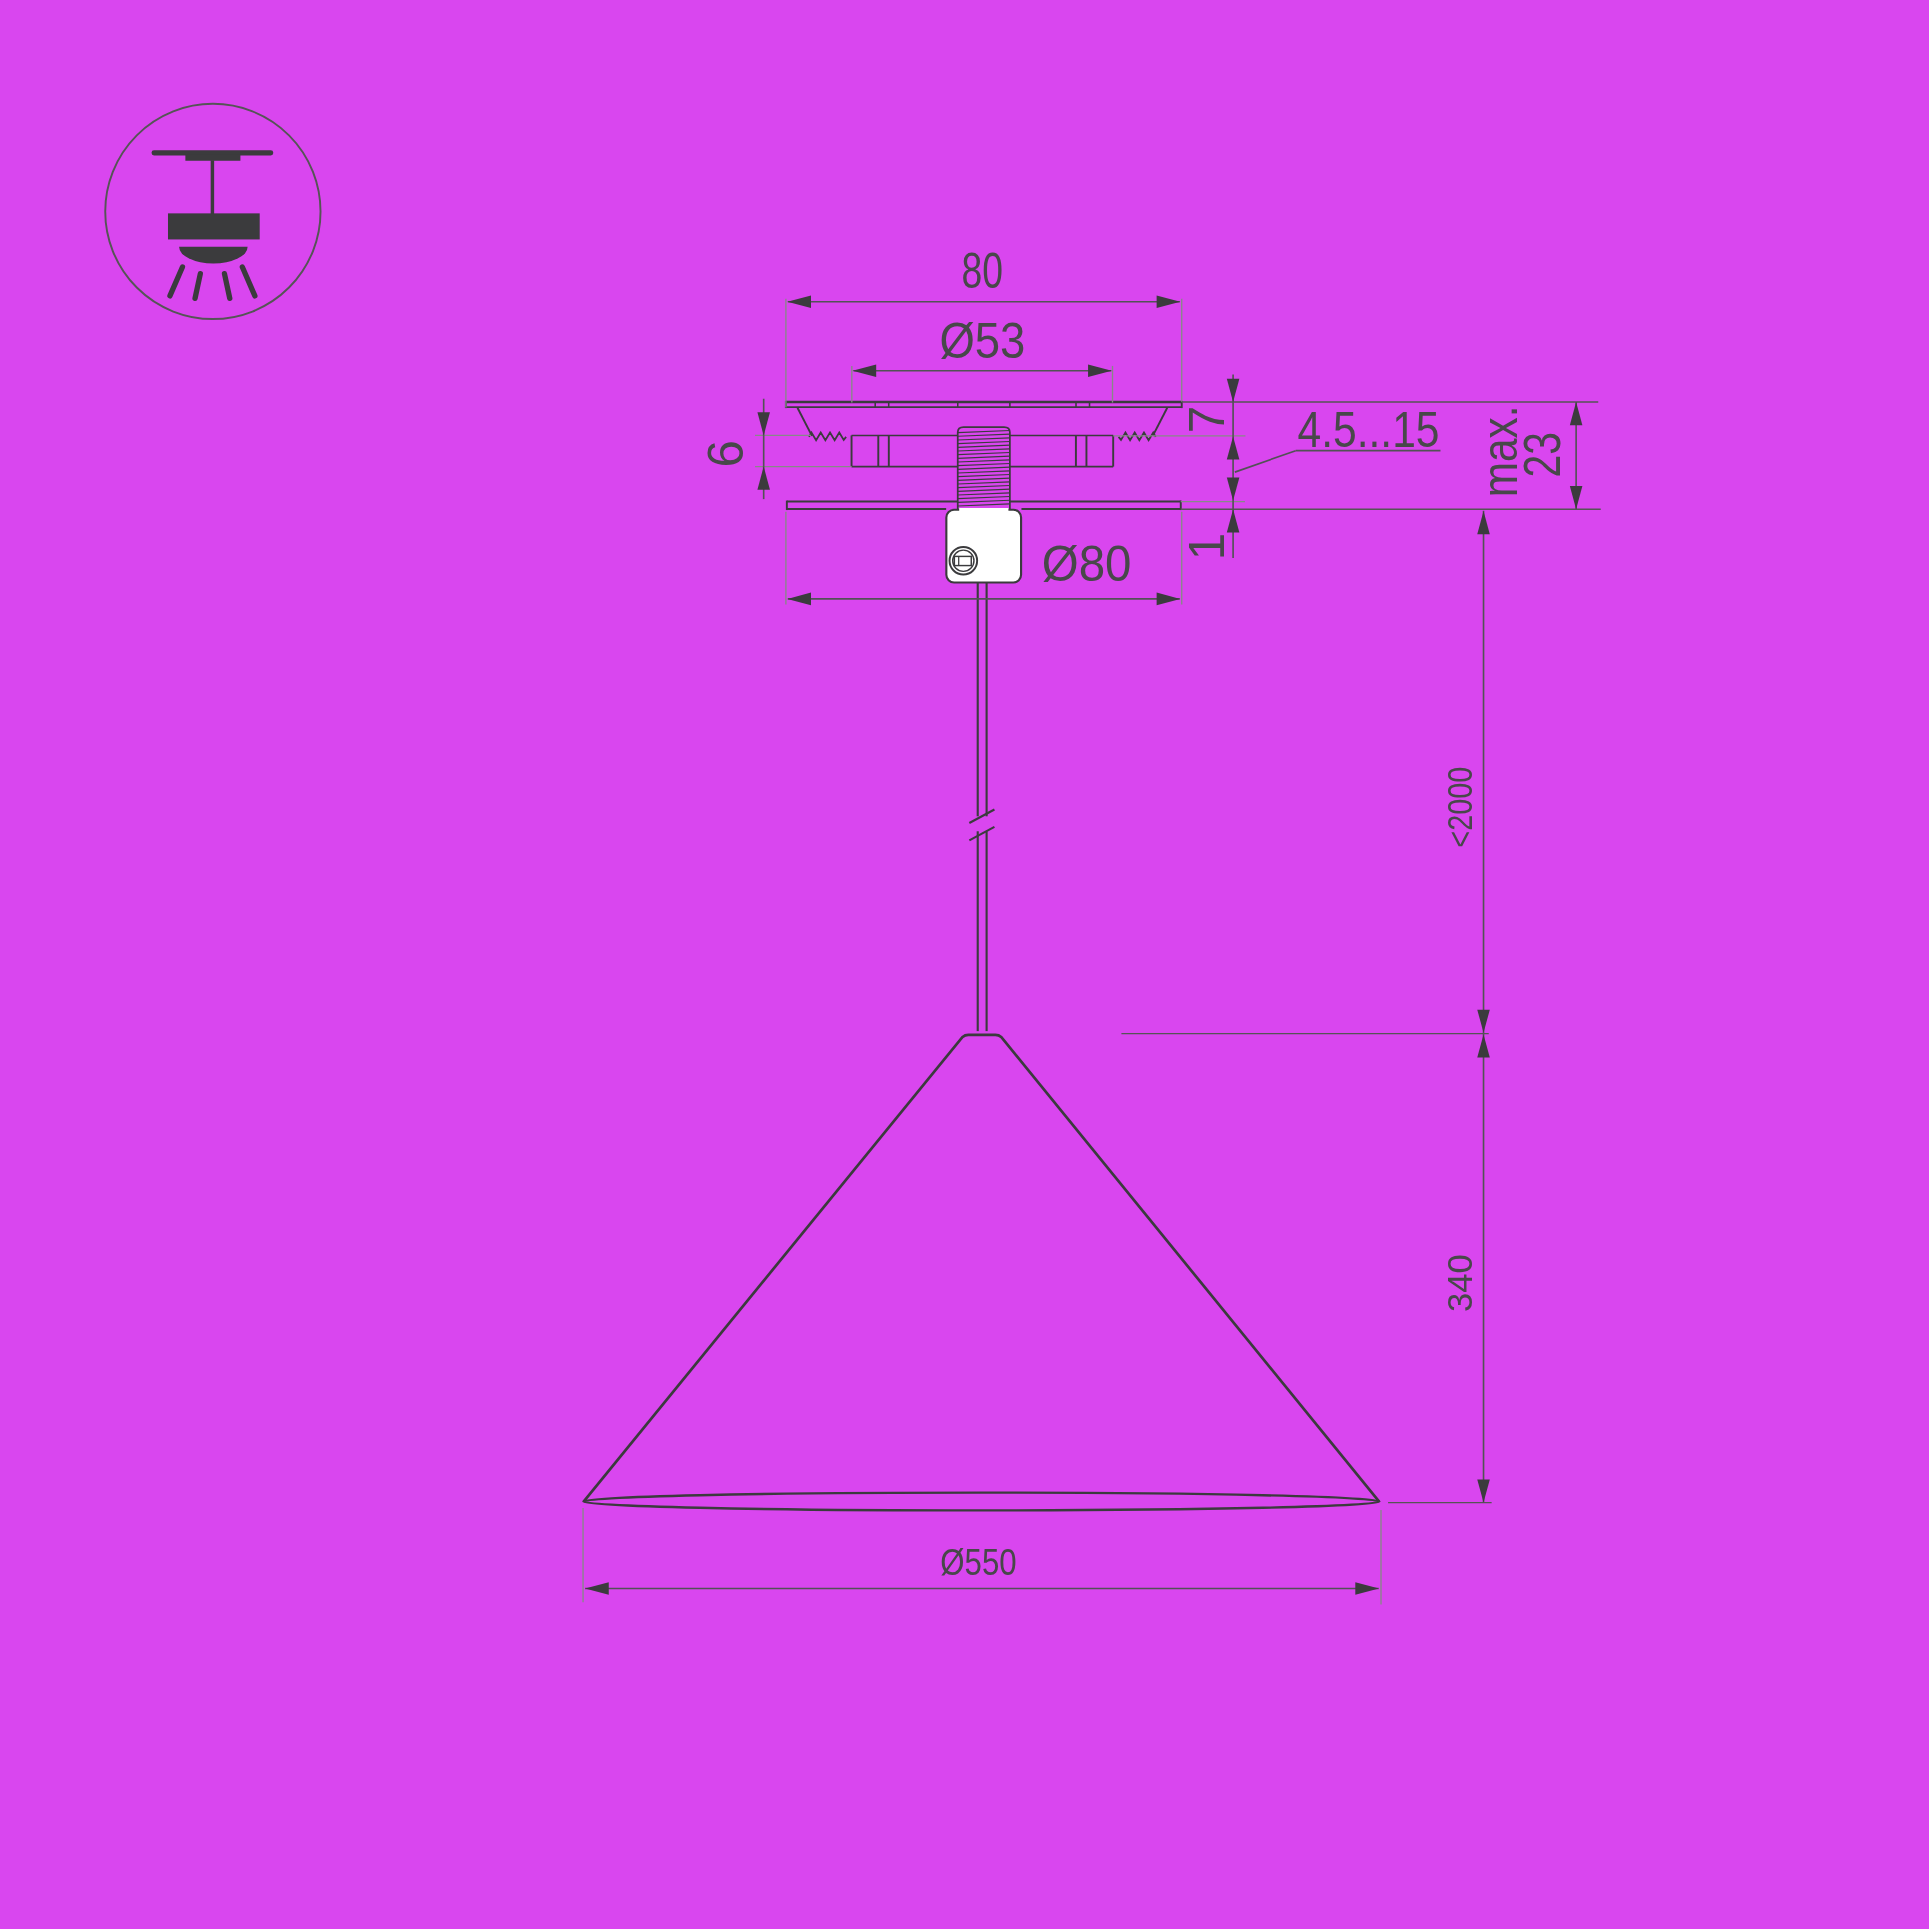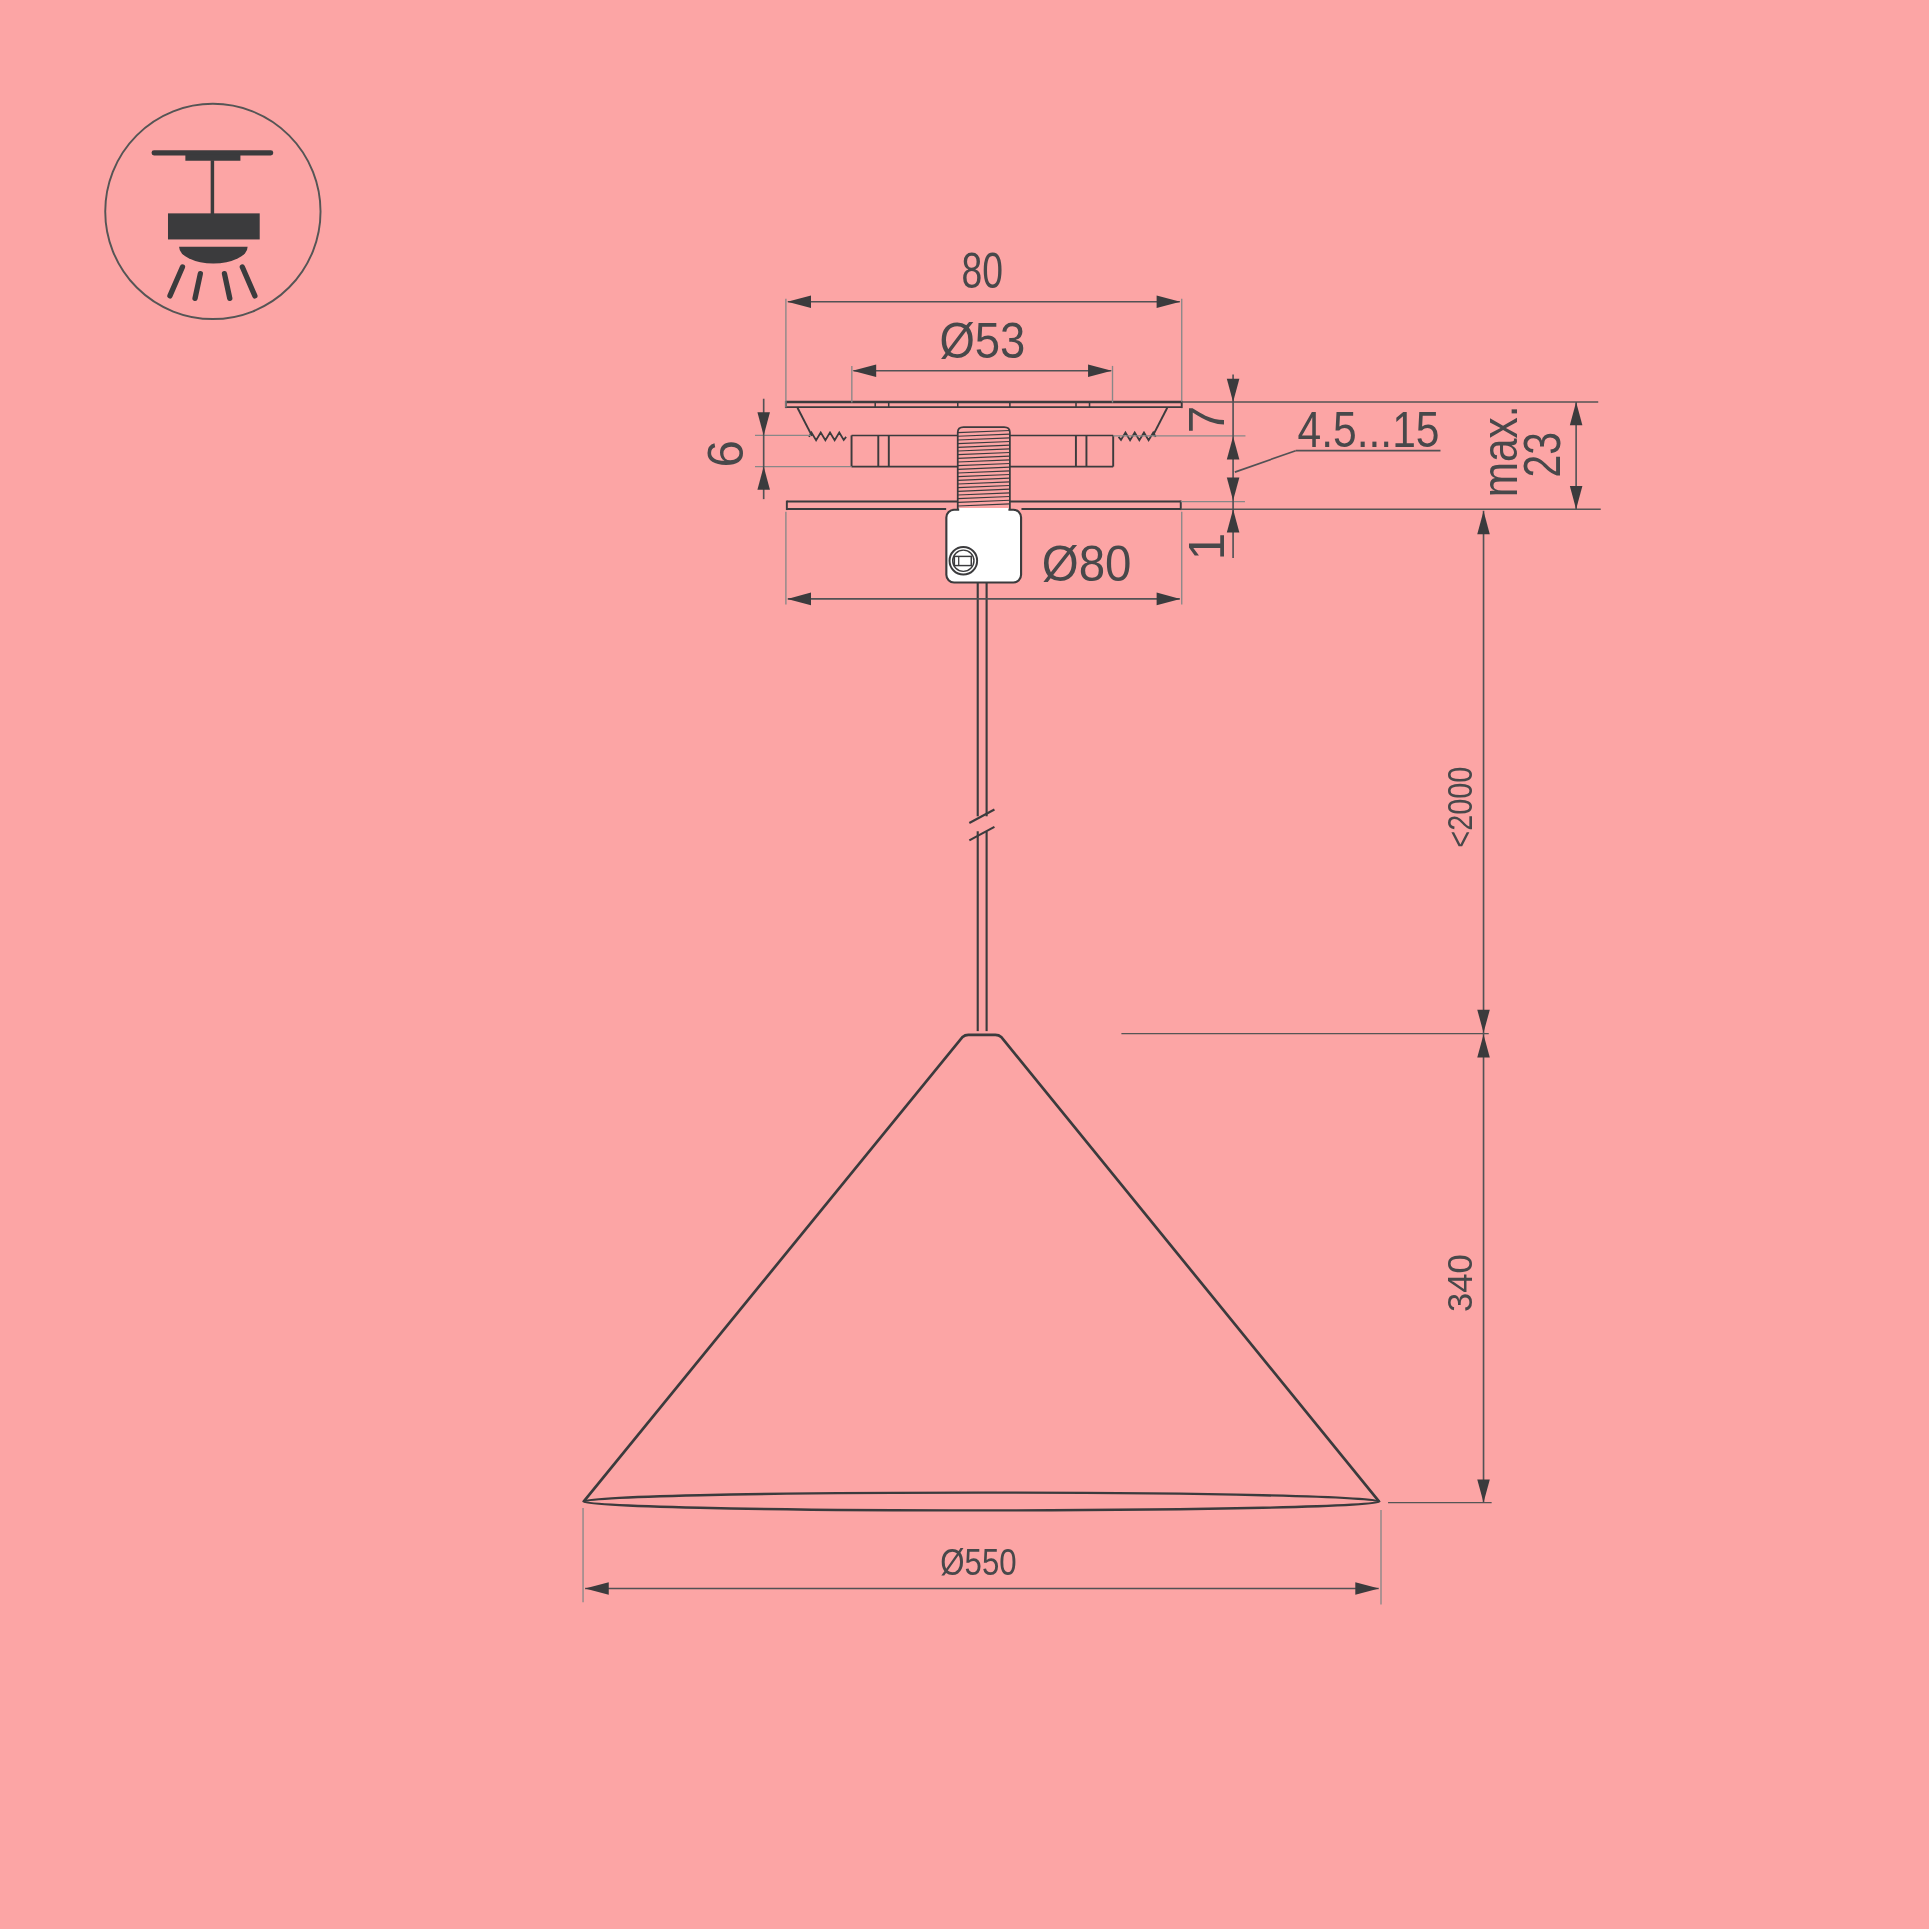--- a/index.html
+++ b/index.html
@@ -1,16 +1,16 @@
 <!DOCTYPE html>
 <html><head>
 <meta charset="utf-8">
 <style>
   html,body{margin:0;padding:0;background:#ffffff;overflow:hidden;}
-  .wrap{width:1929px;height:1929px;position:relative;background:#fca5a5;overflow:hidden;}
+  .wrap{width:1929px;height:1929px;position:relative;background:#d946ef;overflow:hidden;}
   svg{position:absolute;left:0;top:0;}
   text{font-family:"Liberation Sans",sans-serif;fill:#48484a;}
 </style>
 </head>
 <body>
 <div class="wrap">
 <svg width="1929" height="1929" viewBox="0 0 1998 1998">
 
   <g id="icon">
     <circle cx="220.5" cy="219" r="111.5" fill="none" stroke="#555" stroke-width="2"></circle>

